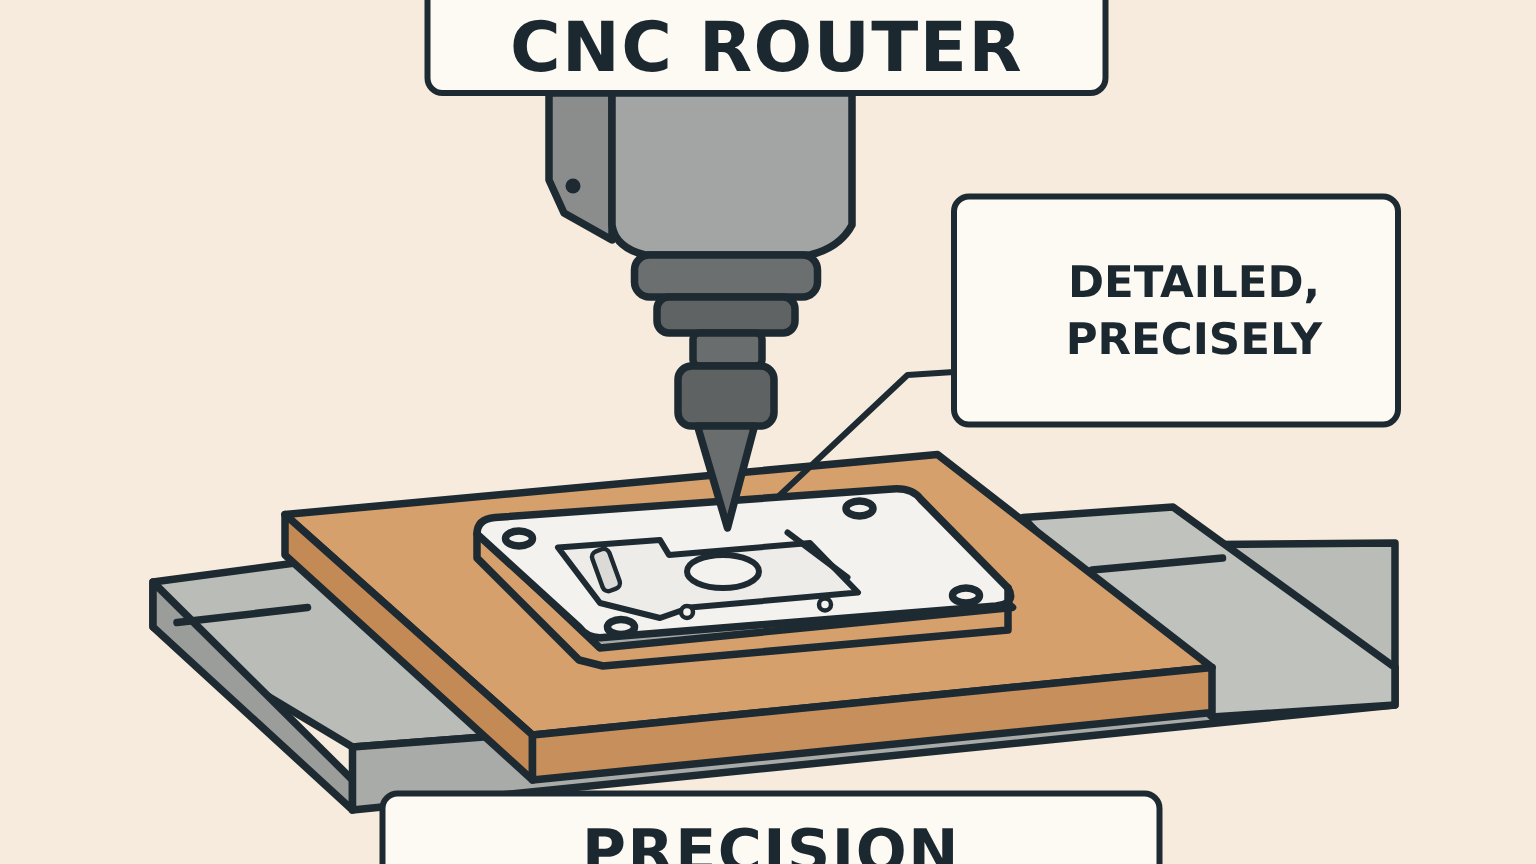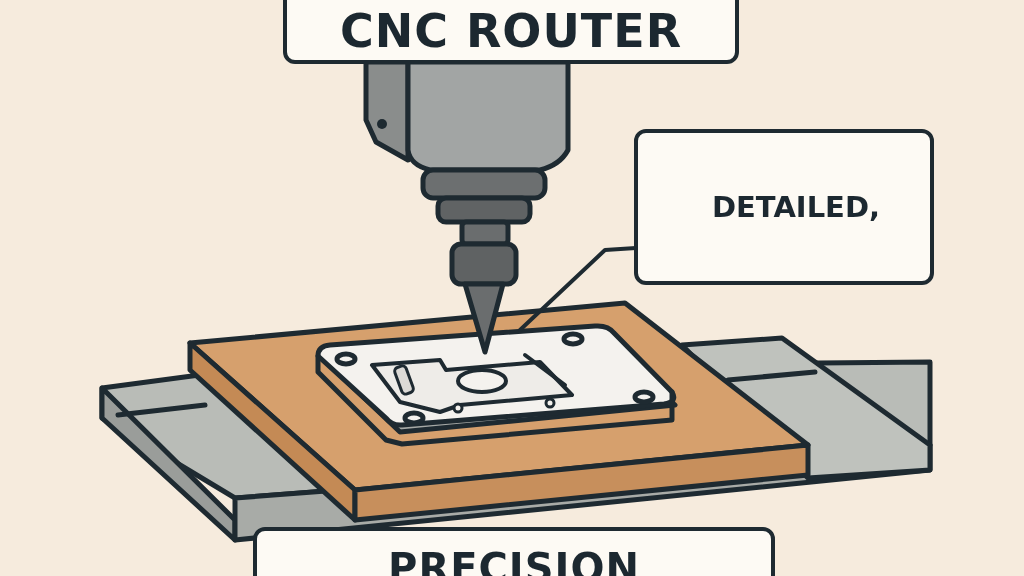--- a/index.html
+++ b/index.html
@@ -93,17 +93,18 @@
     </g>
   </g>
 </svg>
 
 <div id="title-box" class="label-box">
   <span>CNC ROUTER</span>
 </div>
 
 <div id="callout-box" class="label-box">
   <span class="label-line">DETAILED,</span>
+  <span class="label-line">PRECISELY</span>
 </div>
 
 <div id="bottom-box" class="label-box">
   <span>PRECISION FABRICATION</span>
 </div>
 
 </body></html>

